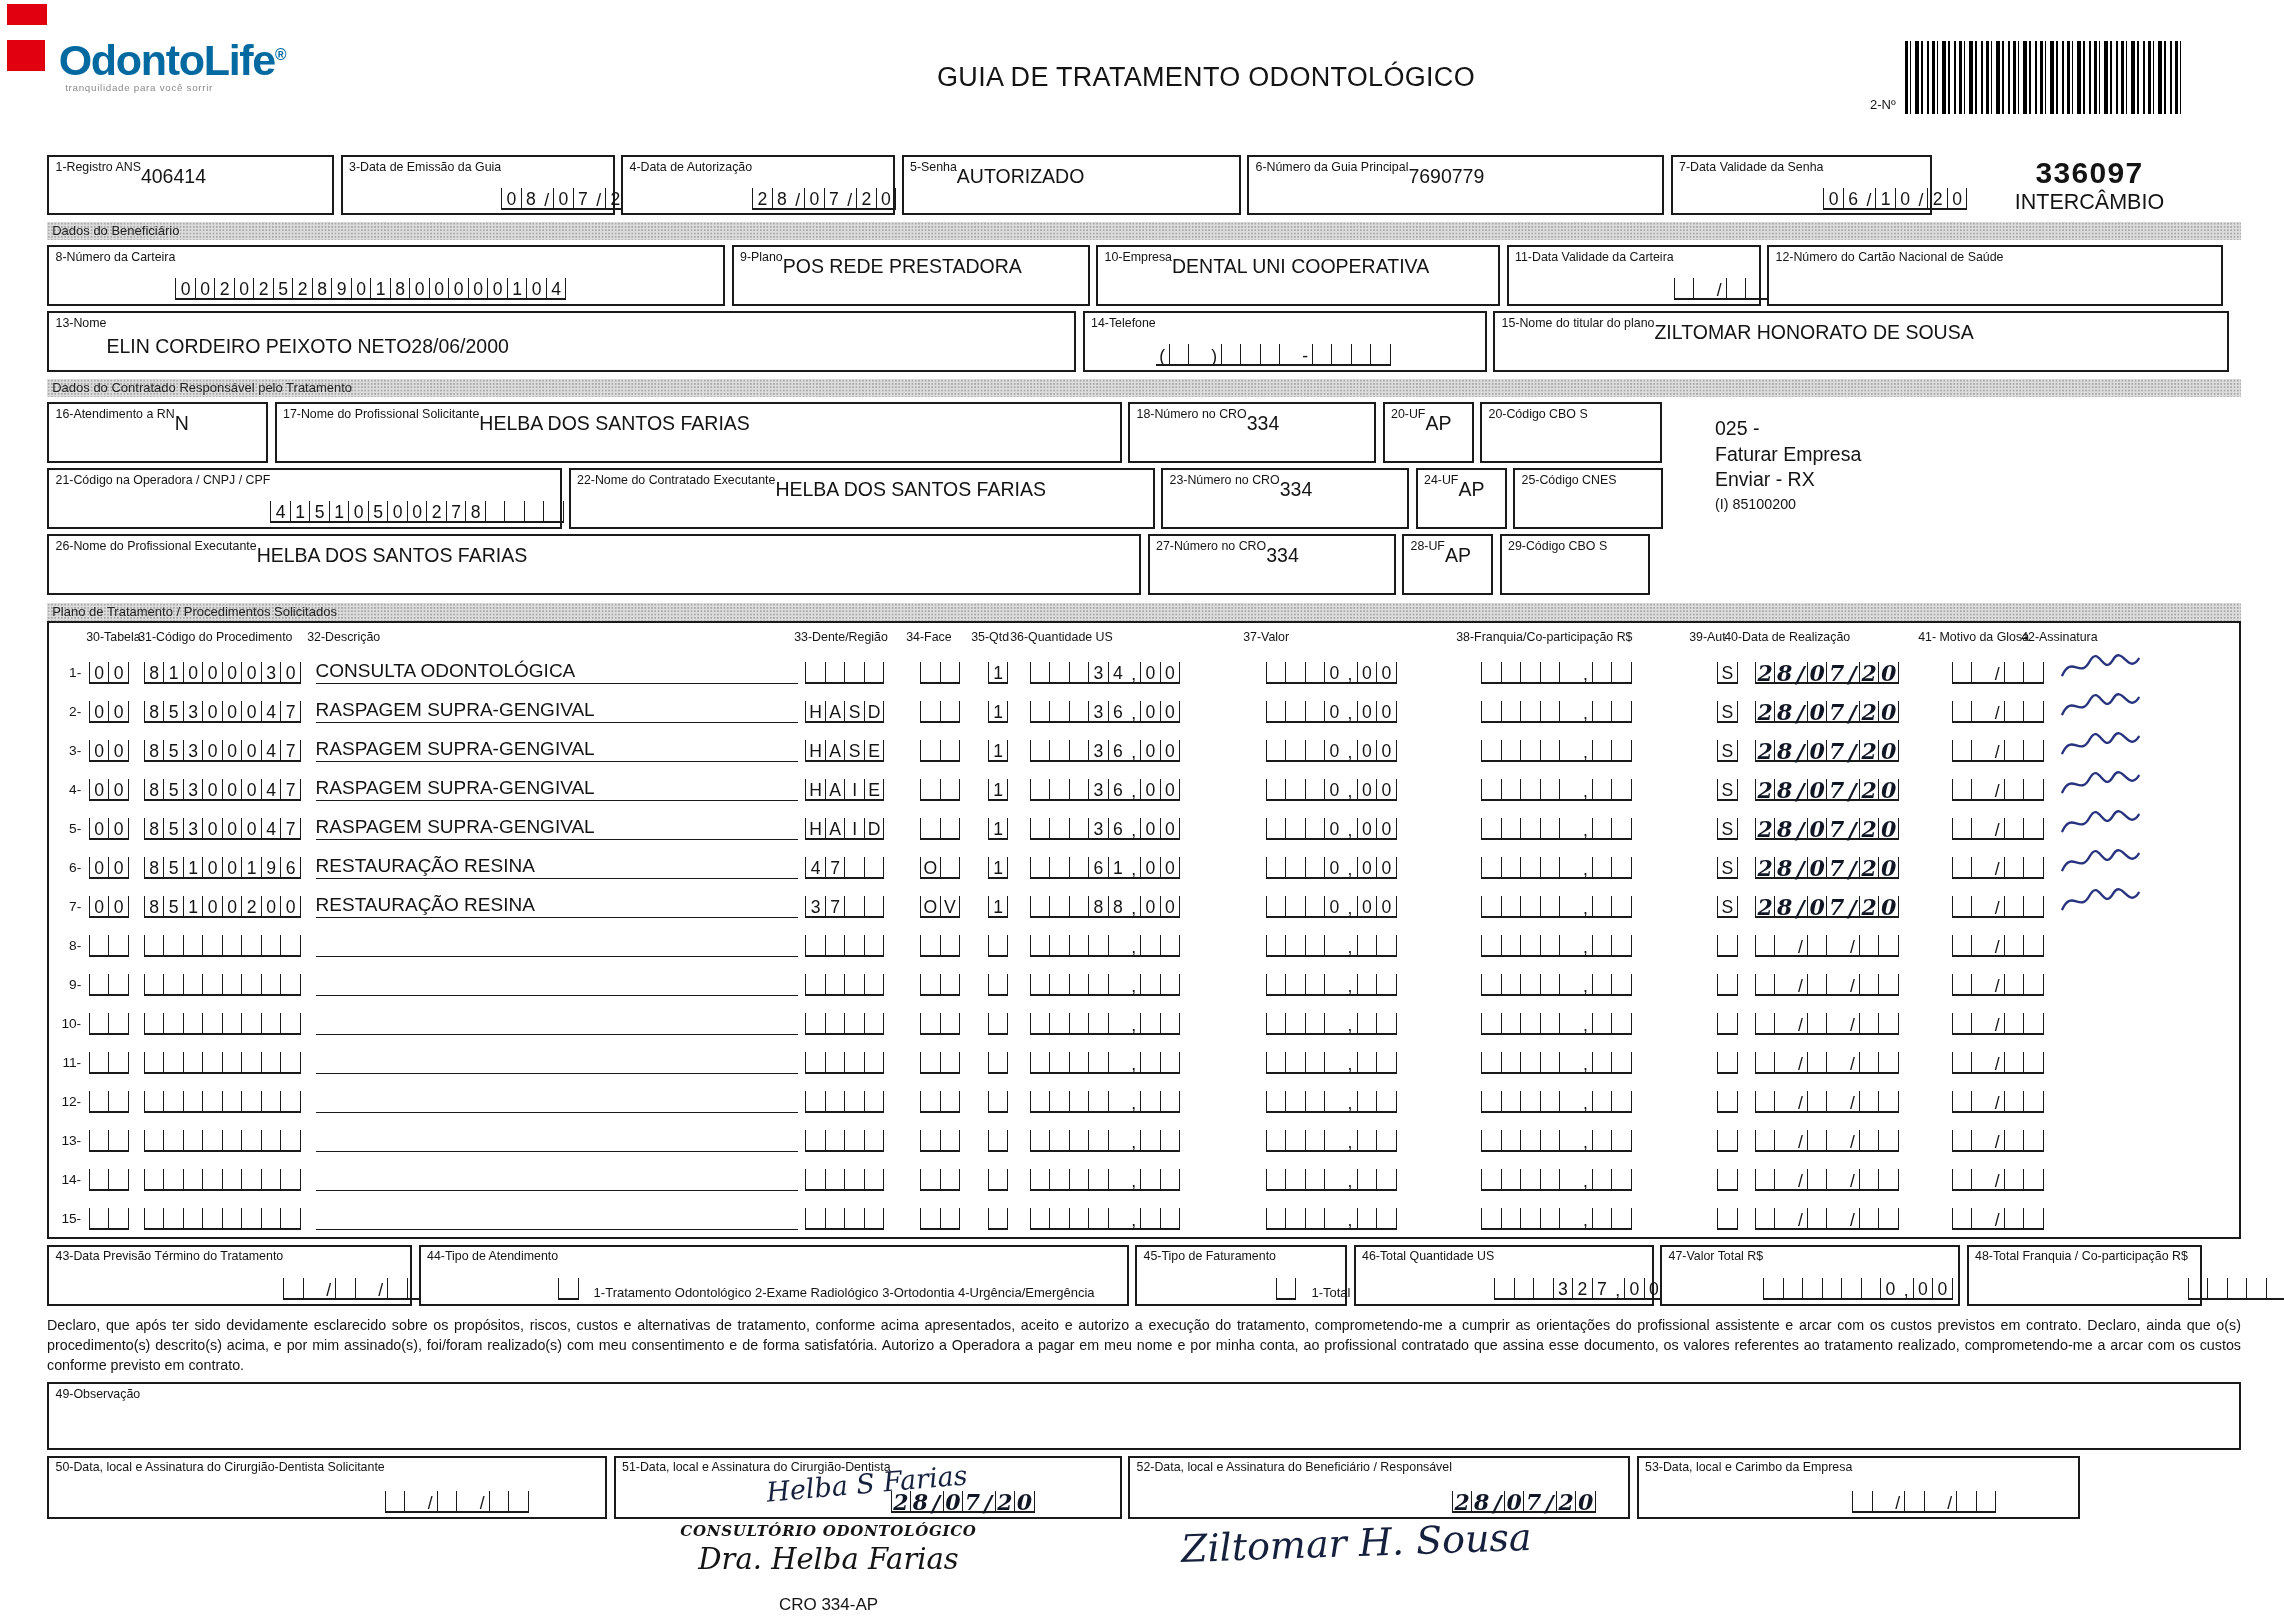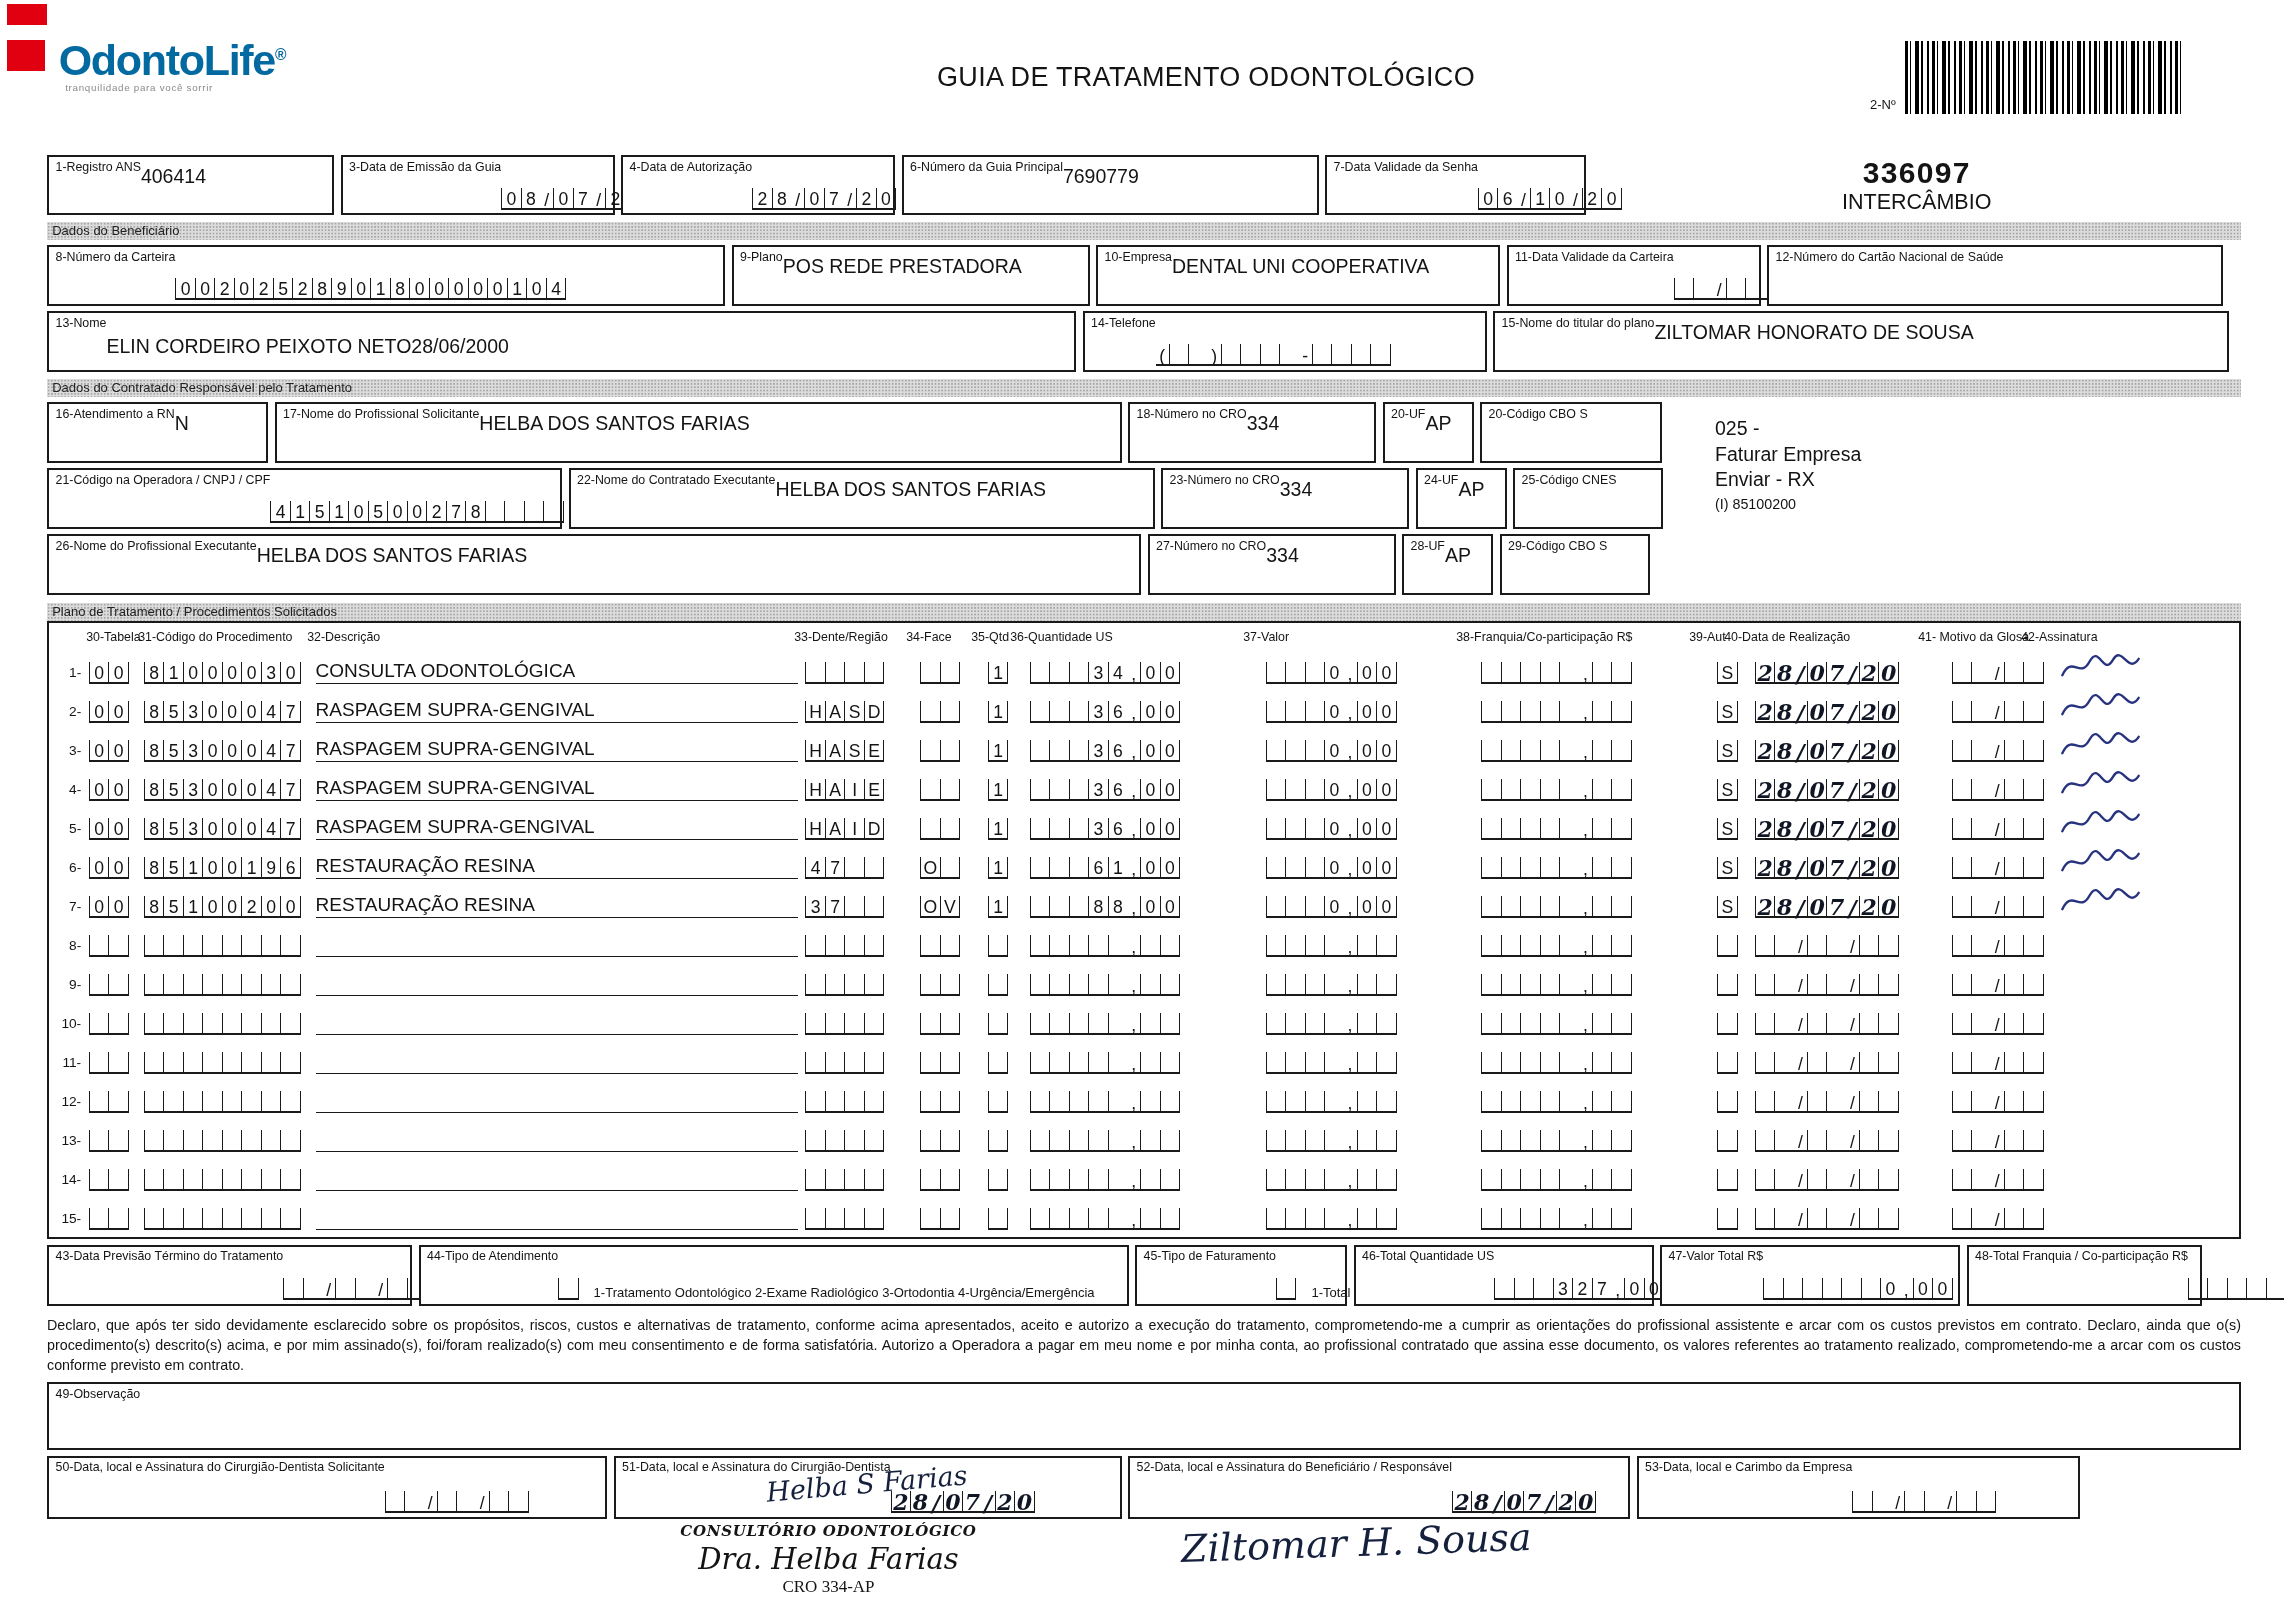--- a/index.html
+++ b/index.html
@@ -65,21 +65,21 @@
   .decl{margin-top:9px;font-size:14.3px;line-height:1.4;text-align:justify}
   .obsbox{border:2px solid var(--line);margin-top:7.8px;height:68px;padding:2.6px 6.5px}
 
   .sigrow .fbox{min-height:63px;position:relative}
   .script{position:absolute;left:150px;top:10.4px;font-family:"DejaVu Serif",serif;font-style:italic;font-size:27px;color:#15203d;transform:rotate(-5deg);white-space:nowrap}
 
   .bottomzone{position:relative;height:91px}
   .stamp{position:absolute;left:573px;top:3.9px;width:417px;text-align:center}
   .stamp .s1{font-size:15px;font-weight:700;font-style:italic;letter-spacing:0.7px;font-family:"DejaVu Serif",serif}
   .stamp .s2{font-size:29px;font-family:"DejaVu Serif",serif;font-style:italic;margin-top:1.3px}
-  .stamp .s3{font-size:17px;font-family:Liberation Serif, serif;margin-top:1px}
+  .stamp .s3{font-size:17px;font-family:Liberation Sans, sans-serif;margin-top:19px}
   .bensig{position:absolute;left:1134px;top:2.6px;font-size:38px;font-family:"DejaVu Serif",serif;font-style:italic;color:#15203d;transform:rotate(-2deg);white-space:nowrap}
 </style>
 </head>
 <body>
 
 <div class="page">
   <div class="redmark rm1"></div>
   <div class="redmark rm2"></div>
 
   <div class="content">
@@ -121,20 +121,24 @@
             <span class="cc">2</span>
             <span class="cc">8</span>
             <span class="cs">/</span>
             <span class="cc">0</span>
             <span class="cc">7</span>
             <span class="cs">/</span>
             <span class="cc">2</span>
             <span class="cc">0</span>
             <span class="ce"></span>
           </span>
+      </div>
+      <div class="fbox h1" style="width:339px">
+        <div class="lbl">5-Senha</div>
+        <div class="val">AUTORIZADO</div>
       </div>
       <div class="fbox h1" style="width:417px">
         <div class="lbl">6-Número da Guia Principal</div>
         <div class="val">7690779</div>
       </div>
       <div class="fbox h1" style="width:261px">
         <div class="lbl">7-Data Validade da Senha</div>
         <span class="comb">
             <span class="cc">0</span>
             <span class="cc">6</span>

